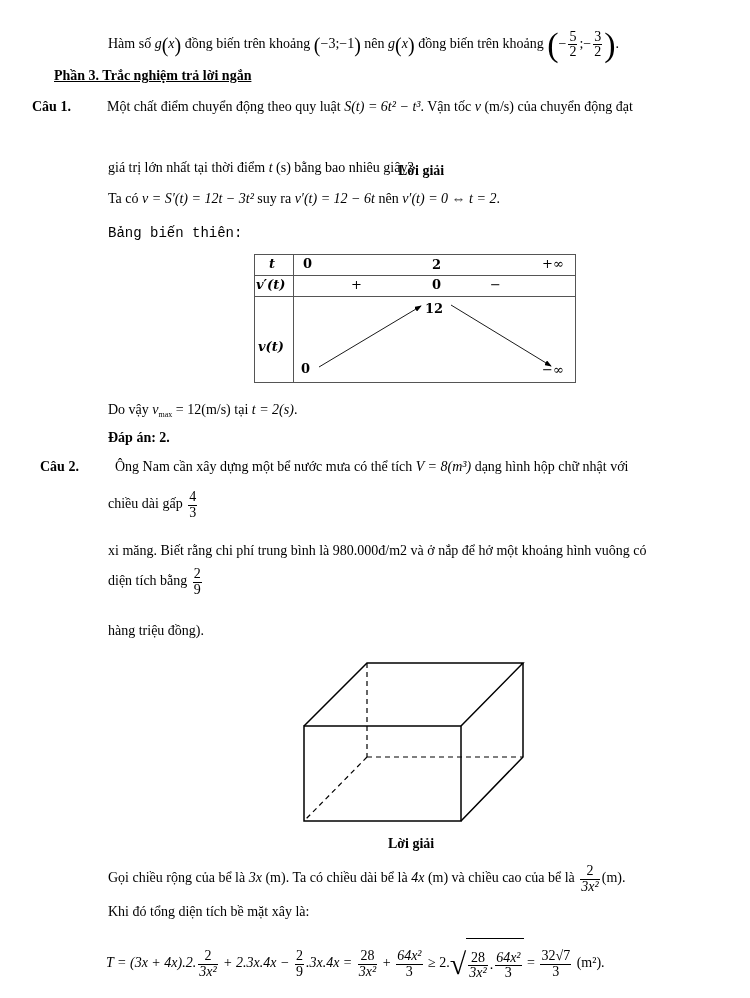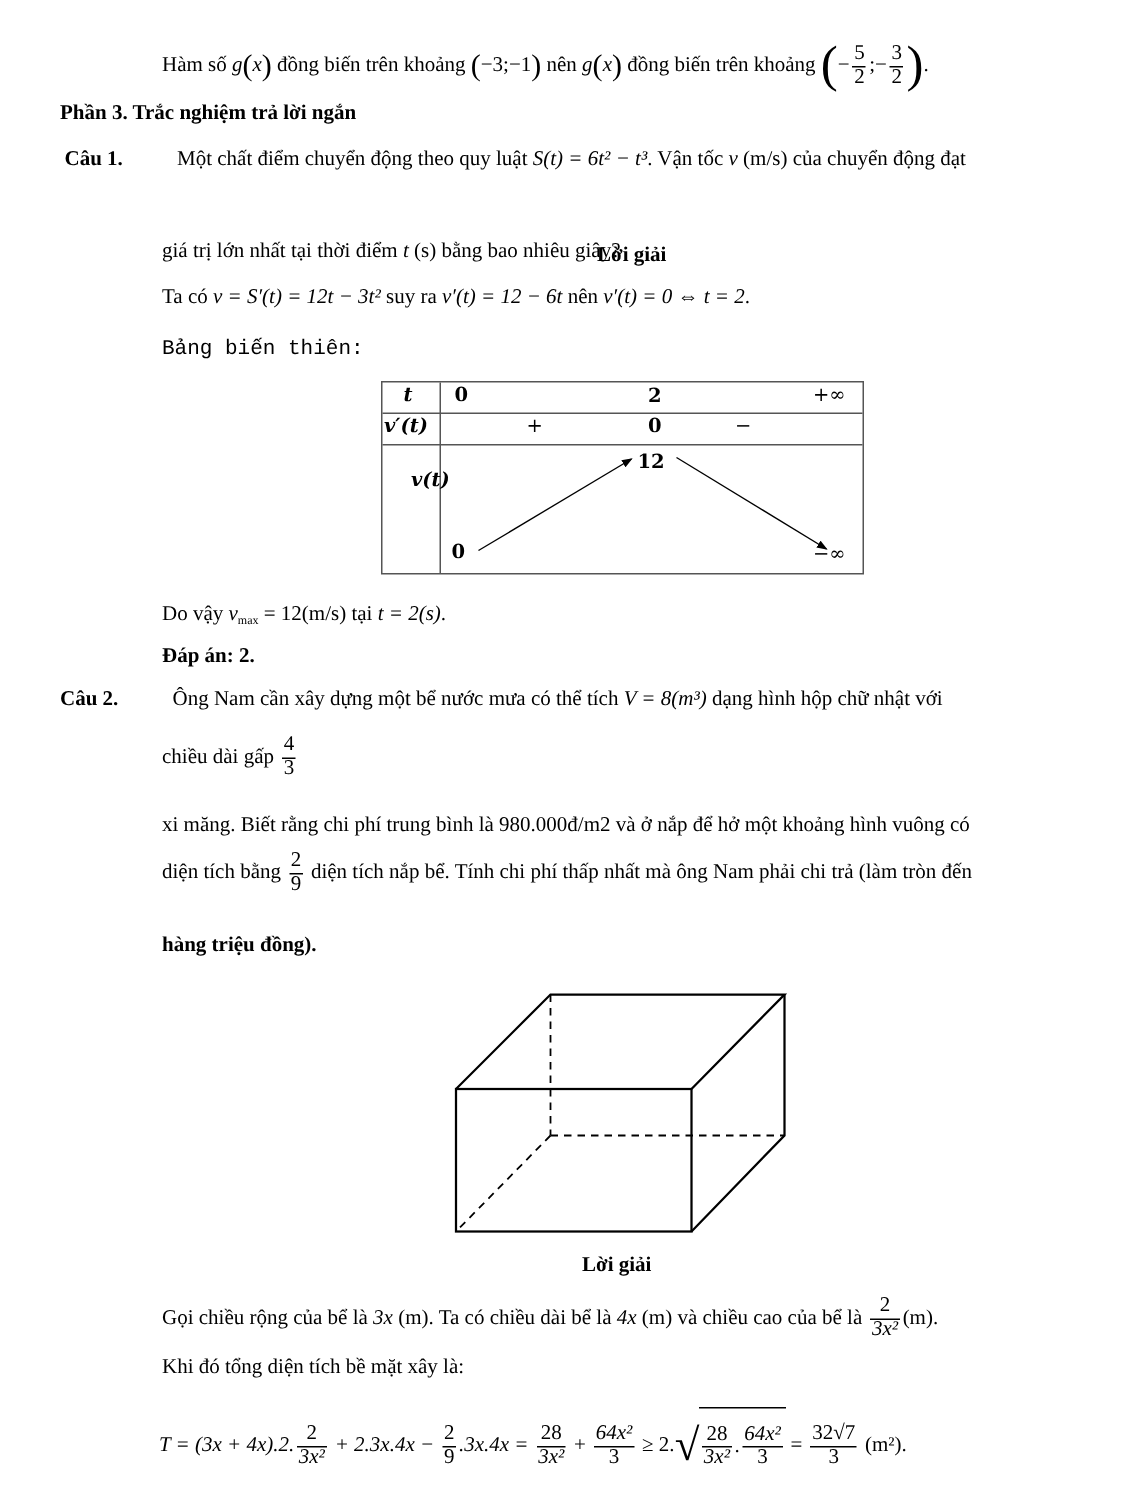--- a/index.html
+++ b/index.html
@@ -35,23 +35,23 @@
   <span>Hàm số</span>
   <span class="i">g</span><span class="paren">(</span><span class="i">x</span><span class="paren">)</span>
   <span>đồng biến trên khoảng</span>
   <span class="paren">(</span><span>−3;−1</span><span class="paren">)</span>
   <span>nên</span>
   <span class="i">g</span><span class="paren">(</span><span class="i">x</span><span class="paren">)</span>
   <span>đồng biến trên khoảng</span>
   <span class="bigparen">(</span>−<span class="frac"><span class="num">5</span><span>2</span></span>;−<span class="frac"><span class="num">3</span><span>2</span></span><span class="bigparen">)</span><span>.</span>
 </div>
 
-<div class="abs b" style="left:40px; top:68px;">Phần 3. Trắc nghiệm trả lời ngắn</div>
+<div class="abs b" style="left:54px; top:68px;text-decoration:underline;">Phần 3. Trắc nghiệm trả lời ngắn</div>
 
-<div class="abs" style="left:43px; top:99px;">
+<div class="abs" style="left:32px; top:99px;">
   <span class="num-label">Câu 1.</span><span>Một chất điểm chuyển động theo quy luật</span>
   <span class="i">S(t) = 6t² − t³</span><span>. Vận tốc</span>
   <span class="i">v</span>
   <span>(m/s) của chuyển động đạt</span>
 </div>
 <div class="abs" style="left:108px; top:135px;margin-top:25px;">
   <span>giá trị lớn nhất tại thời điểm</span>
   <span class="i">t</span>
   <span>(s) bằng bao nhiêu giây?</span>
 </div>
@@ -66,21 +66,21 @@
 </div>
 <div class="abs" style="left:108px; top:225px;font-family:Liberation Mono, monospace;">Bảng biến thiên:</div>
 
 <div id="var-table">
   <div class="row" style="top:0; height:20px;"></div>
   <div class="row" style="top:20px; height:21px;"></div>
   <div class="labcol"></div>
 
   <div class="cell it" style="left:14px; top:1px;">t</div>
   <div class="cell it" style="left:1px; top:22px;">v′(t)</div>
-  <div class="cell it" style="left:3px; top:58px;margin-left:16px;">v(t)</div>
+  <div class="cell it" style="left:3px; top:84px;">v(t)</div>
 
   <div class="cell" style="left:48px; top:1px;">0</div>
   <div class="cell" style="left:177px; top:2px;">2</div>
   <div class="cell" style="left:287px; top:1px; font-weight:normal;">+∞</div>
 
   <div class="cell" style="left:96px; top:22px; font-weight:normal;">+</div>
   <div class="cell" style="left:177px; top:22px;">0</div>
   <div class="cell" style="left:235px; top:22px; font-weight:normal;">−</div>
 
   <div class="cell" style="left:46px; top:106px;">0</div>
@@ -113,23 +113,22 @@
   <span>dạng hình hộp chữ nhật với</span>
 </div>
 <div class="abs" style="left:108px; top:490px;">
   <span>chiều dài gấp</span>
   <span class="frac"><span class="num">4</span><span>3</span></span>
 </div>
 <div class="abs" style="left:108px; top:543px;">xi măng. Biết rằng chi phí trung bình là 980.000đ/m2 và ở nắp để hở một khoảng hình vuông có</div>
 <div class="abs" style="left:108px; top:567px;">
   <span>diện tích bằng</span>
   <span class="frac"><span class="num">2</span><span>9</span></span>
-  <span>diện tích nắp bể. Tính chi phí thấp nhất mà ông Nam phải chi trả (làm tròn đến</span>
 </div>
-<div class="abs" style="left:108px; top:623px;font-weight:bold;">hàng triệu đồng).</div>
+<div class="abs" style="left:108px; top:623px;">hàng triệu đồng).</div>
 
 <svg class="abs" style="left:290px; top:655px;" width="250" height="180">
   <g stroke="#000" stroke-width="1.5" fill="none">
 
     <rect x="14" y="71" width="157" height="95"></rect>
 
     <polyline points="14,71 77,8 233,8 171,71"></polyline>
 
     <polyline points="233,8 233,102 171,166"></polyline>
   </g>

